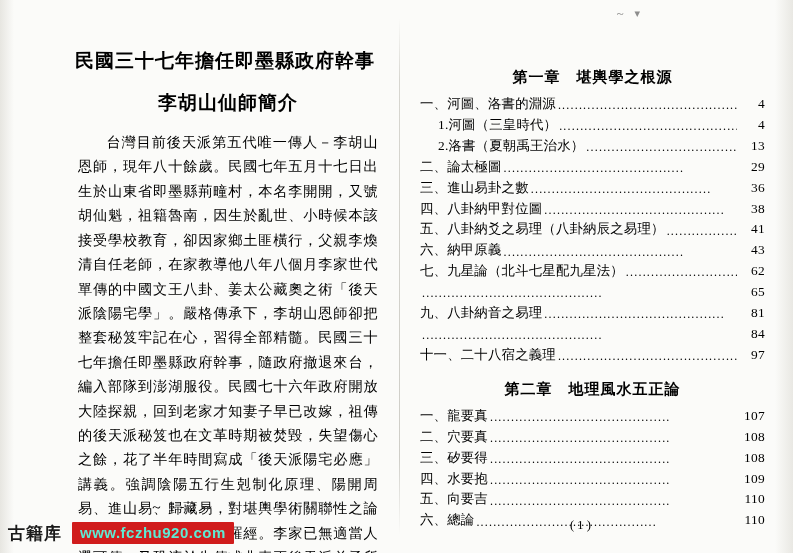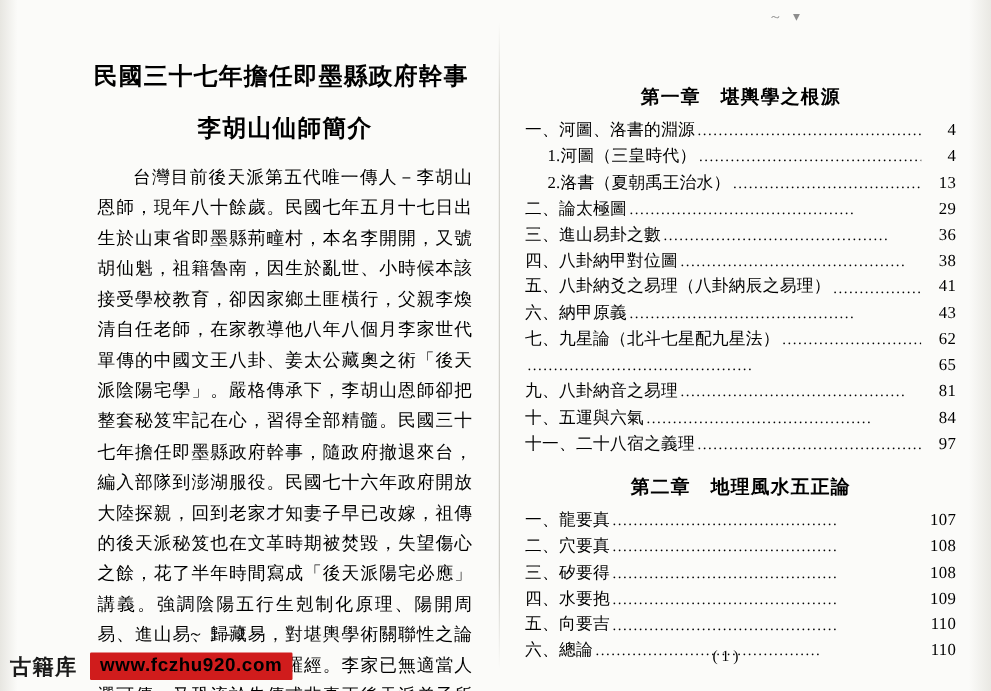--- a/index.html
+++ b/index.html
@@ -125,21 +125,21 @@
   }
   .toc-list {
     list-style: none;
     margin: 0;
     padding: 0;
     font-size: 13.4px;
     line-height: 1.56;
   }
   .toc-item {
     display: flex;
-    align-items: center;
+    align-items: flex-end;
     white-space: nowrap;
   }
   .toc-item.indent {
     padding-left: 18px;
   }
   .toc-label {
     flex: 0 0 auto;
     letter-spacing: 0.2px;
   }
   .toc-dots {
@@ -180,21 +180,21 @@
     font-size: 17px;
     font-weight: bold;
     color: #1a1a1a;
     margin-left: 8px;
     letter-spacing: 1px;
     font-family: "Liberation Sans", sans-serif;
   }
   .footer-url {
     margin-left: 10px;
     background: #d01c1c;
-    color: #000000;
+    color: #5eead4;
     font-family: "Liberation Sans", sans-serif;
     font-size: 15px;
     font-weight: bold;
     padding: 2px 8px 3px 8px;
     letter-spacing: 0.5px;
     border-radius: 1px;
   }
 </style>
 </head>
 <body>
@@ -266,21 +266,20 @@
       <li class="toc-item">
         <span class="toc-dots">...........................................</span>
         <span class="toc-page">65</span>
       </li>
       <li class="toc-item">
         <span class="toc-label">九、八卦納音之易理</span>
         <span class="toc-dots">...........................................</span>
         <span class="toc-page">81</span>
       </li>
       <li class="toc-item">
-        <span class="toc-label">十、五運與六氣</span>
         <span class="toc-dots">...........................................</span>
         <span class="toc-page">84</span>
       </li>
       <li class="toc-item">
         <span class="toc-label">十一、二十八宿之義理</span>
         <span class="toc-dots">...........................................</span>
         <span class="toc-page">97</span>
       </li>
     </ul>
 

